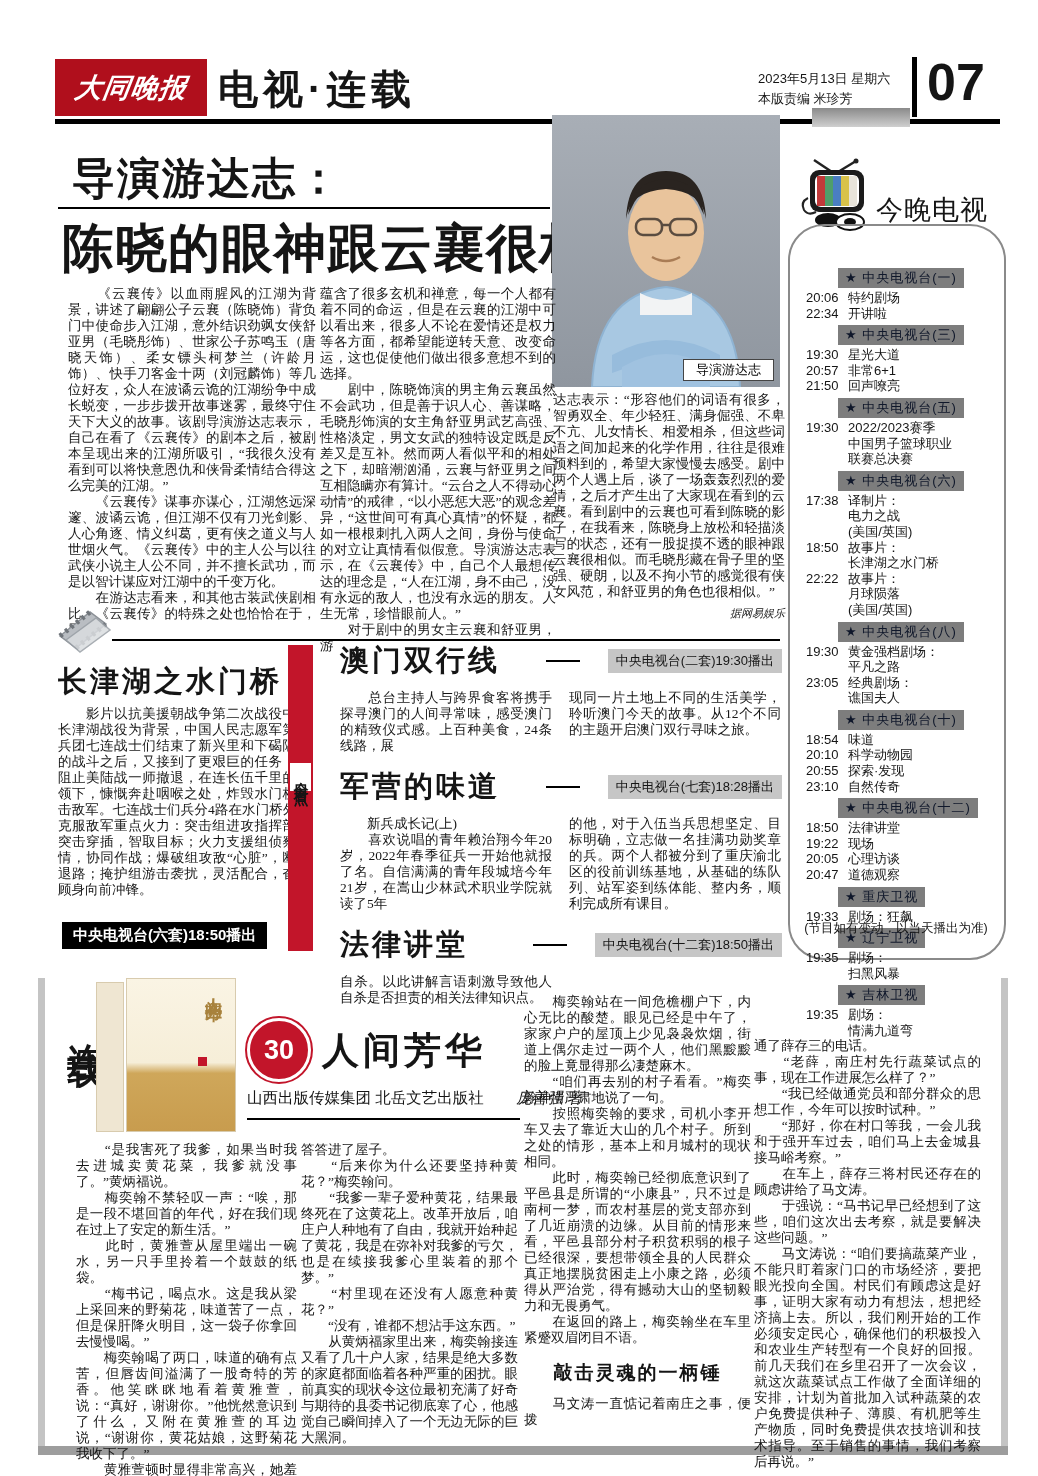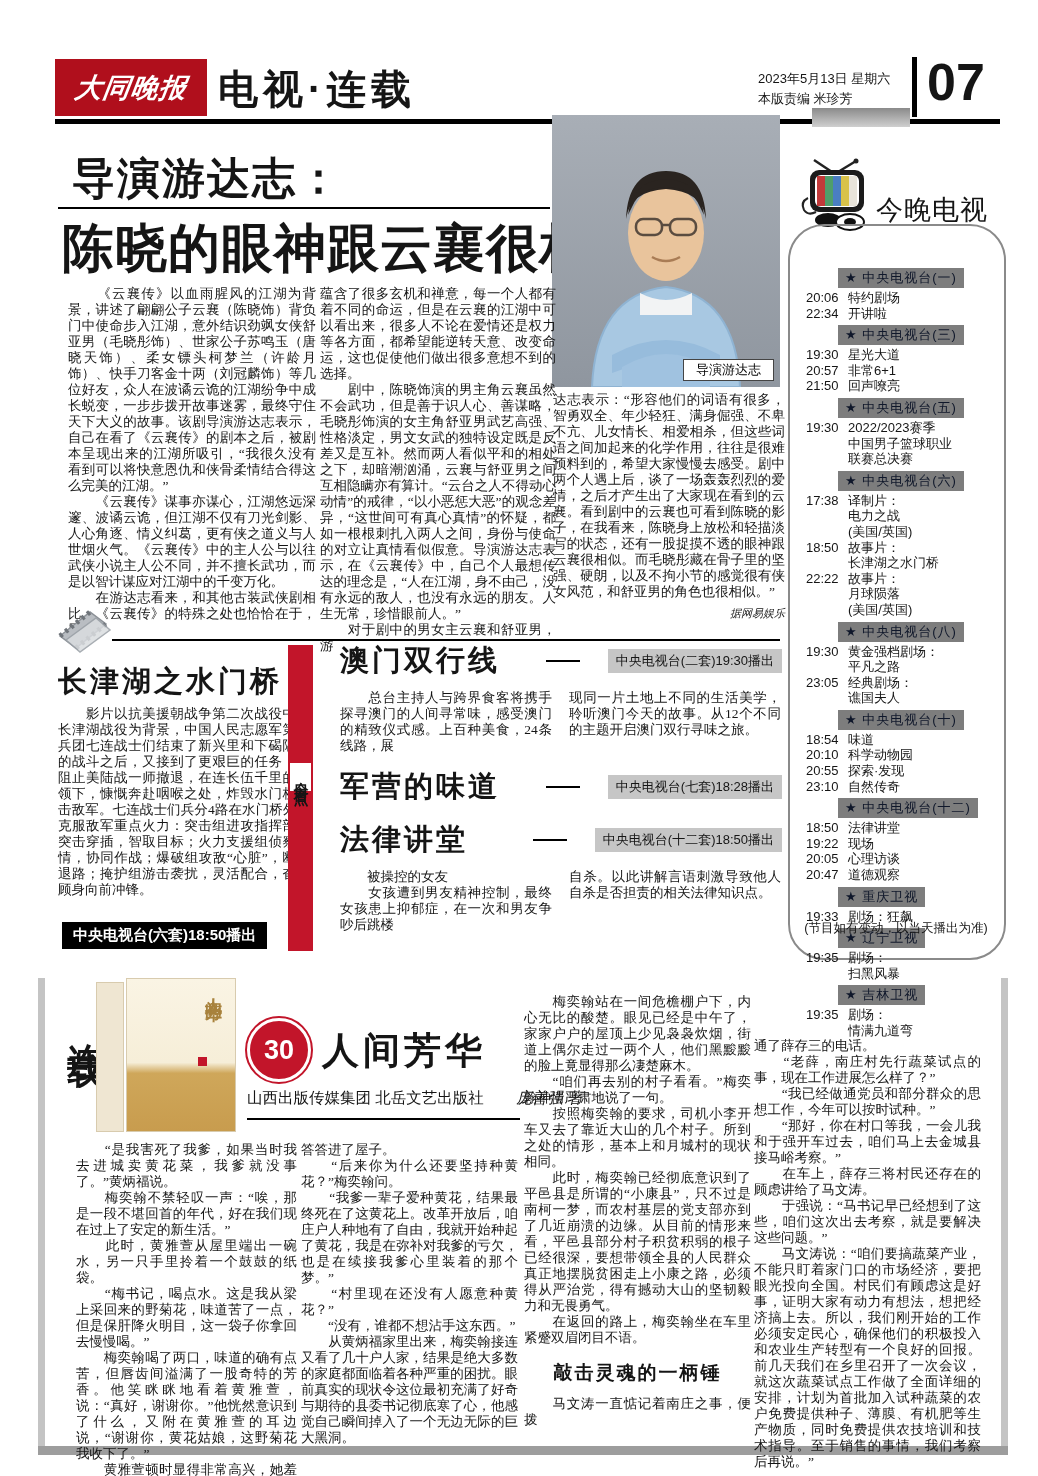--- a/index.html
+++ b/index.html
@@ -370,34 +370,39 @@
       </div>
     </div>
     <div class="show">
       <div class="show-head">
         <div class="show-title">军营的味道</div>
         <div class="show-broadcast">
           <span class="dash"></span>
           <span class="bc-label">中央电视台(七套)18:28播出</span>
         </div>
       </div>
+      <div class="show-cols">
+        <div class="show-col">
+            <p class="para">　　新兵成长记(上)</p>
+            <p class="para">　　喜欢说唱的青年赖治翔今年20岁，2022年春季征兵一开始他就报了名。自信满满的青年段城培今年21岁，在嵩山少林武术职业学院就读了5年</p>
+          </div>
+        <div class="show-col">
+            <p class="para">的他，对于入伍当兵思想坚定、目标明确，立志做一名挂满功勋奖章的兵。两个人都被分到了重庆渝北区的役前训练基地，从基础的练队列、站军姿到练体能、整内务，顺利完成所有课目。</p>
+          </div>
+      </div>
     </div>
     <div class="show">
       <div class="show-head">
         <div class="show-title">法律讲堂</div>
         <div class="show-broadcast">
           <span class="dash"></span>
           <span class="bc-label">中央电视台(十二套)18:50播出</span>
         </div>
       </div>
       <div class="show-cols">
-        <div class="show-col">
-            <p class="para">　　被操控的女友</p>
-            <p class="para">　　女孩遭到男友精神控制，最终女孩患上抑郁症，在一次和男友争吵后跳楼</p>
-          </div>
         <div class="show-col">
             <p class="para">自杀。以此讲解言语刺激导致他人自杀是否担责的相关法律知识点。</p>
           </div>
       </div>
     </div>
   </div>
 
   <div class="frame-left"></div>
   <div class="frame-right"></div>
   <div class="frame-bottom"></div>

